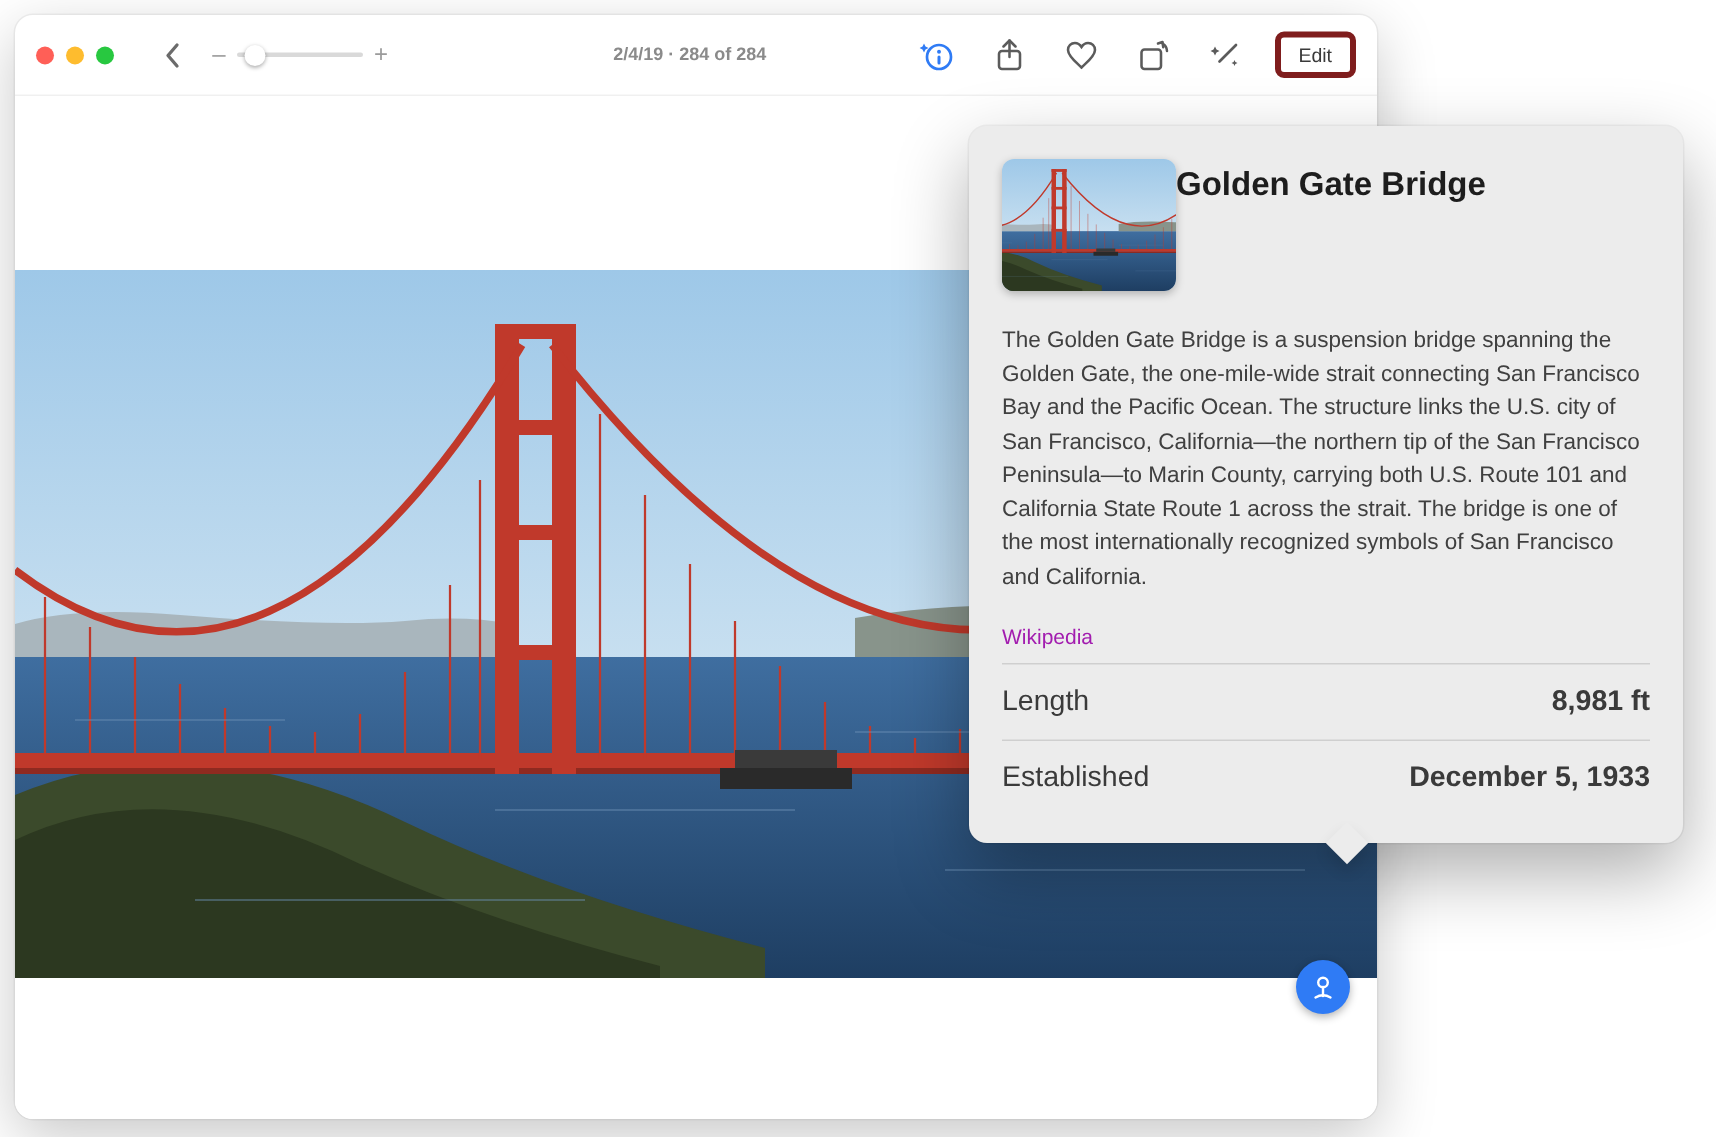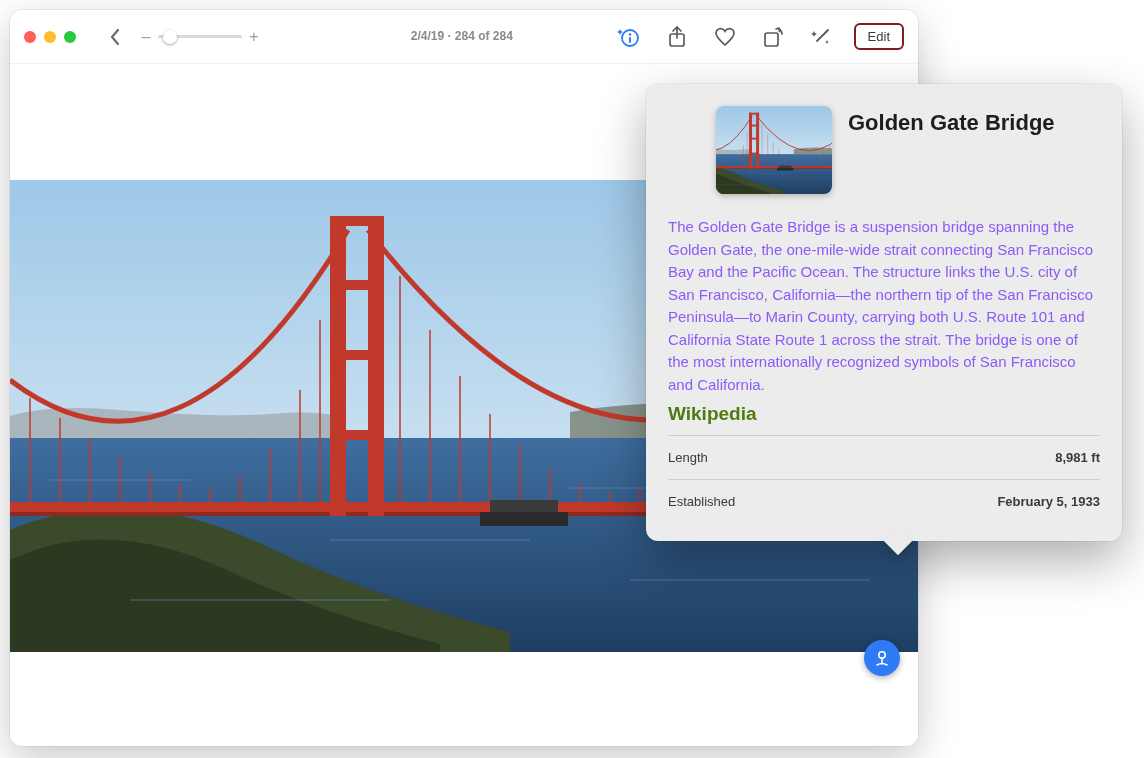--- a/index.html
+++ b/index.html
@@ -75,21 +75,21 @@
 
   .actions { display: flex; align-items: center; gap: 18px; }
   .tbtn {
     width: 30px; height: 30px; border-radius: 6px;
     display:flex; align-items:center; justify-content:center;
     color:#5b5b5b;
   }
   .tbtn.active { color:#2f7bf5; }
   .edit-btn {
     padding: 4px 12px;
-    border: 2px solid #7f1d1d;
+    border: 4px solid #7f1d1d;
     border-radius: 6px;
     font-size: 13px;
     color:#3a3a3a;
     background:#fff;
   }
 
   svg { display:block; }
 
   
   .photo-area {
@@ -134,39 +134,39 @@
   .popover::after {
     content:"";
     position:absolute;
     bottom:-10px; left: 242px;
     width:20px; height:20px;
     background:#ececec;
     transform: rotate(45deg);
     box-shadow: 4px 4px 10px rgba(0,0,0,0.12);
   }
 
-  .pv-header { display:flex; gap:16px; margin-bottom: 22px; margin-left: 48px; }
+  .pv-header { display:flex; margin-bottom: 22px; }
   .pv-thumb {
     width: 116px; height: 88px; border-radius: 8px; overflow:hidden;
     flex-shrink: 0;
     box-shadow: 0 2px 6px rgba(0,0,0,0.25);
   }
   .pv-thumb svg { width:100%; height:100%; }
   .pv-titlewrap { padding-top: 4px; }
   .pv-title { font-size: 22px; font-weight:700; color:#1d1d1d; margin-bottom:4px; }
   .pv-sub   { font-size: 15px; color:#6e6e6e; line-height:1.35; }
 
-  .pv-body { font-size: 15px; line-height: 1.5; color:#8b5cf6; margin-bottom: 7px; }
-  .pv-source { font-size: 19px; color:#4d7c0f; margin-bottom: 10px; font-weight: bold; }
+  .pv-body { font-size: 15px; line-height: 1.5; color:#404040; margin-bottom: 20px; }
+  .pv-source { font-size: 14px; color:#a21caf; margin-bottom: 10px; }
 
   .pv-row {
     display:flex; justify-content:space-between;
     padding: 14px 0;
     border-top: 1px solid rgba(0,0,0,0.12);
-    font-size: 13px;
+    font-size: 19px;
   }
   .pv-row-label { color:#3a3a3a; font-weight:500; }
   .pv-row-val   { color:#3a3a3a;font-weight:bold; }
 
 </style>
 </head>
 <body>
 
 <svg width="0" height="0" style="position:absolute">
   <defs>
@@ -368,16 +368,16 @@
 
   <div class="pv-body">The Golden Gate Bridge is a suspension bridge spanning the Golden Gate, the one-mile-wide strait connecting San Francisco Bay and the Pacific Ocean. The structure links the U.S. city of San Francisco, California—the northern tip of the San Francisco Peninsula—to Marin County, carrying both U.S. Route 101 and California State Route 1 across the strait. The bridge is one of the most internationally recognized symbols of San Francisco and California.</div>
   <div class="pv-source">Wikipedia</div>
 
   <div class="pv-row">
     <div class="pv-row-label">Length</div>
     <div class="pv-row-val">8,981 ft</div>
   </div>
   <div class="pv-row">
     <div class="pv-row-label">Established</div>
-    <div class="pv-row-val">February 5, 1933</div>
+    <div class="pv-row-val">December 5, 1933</div>
   </div>
 
 </div>
 
 </body></html>

